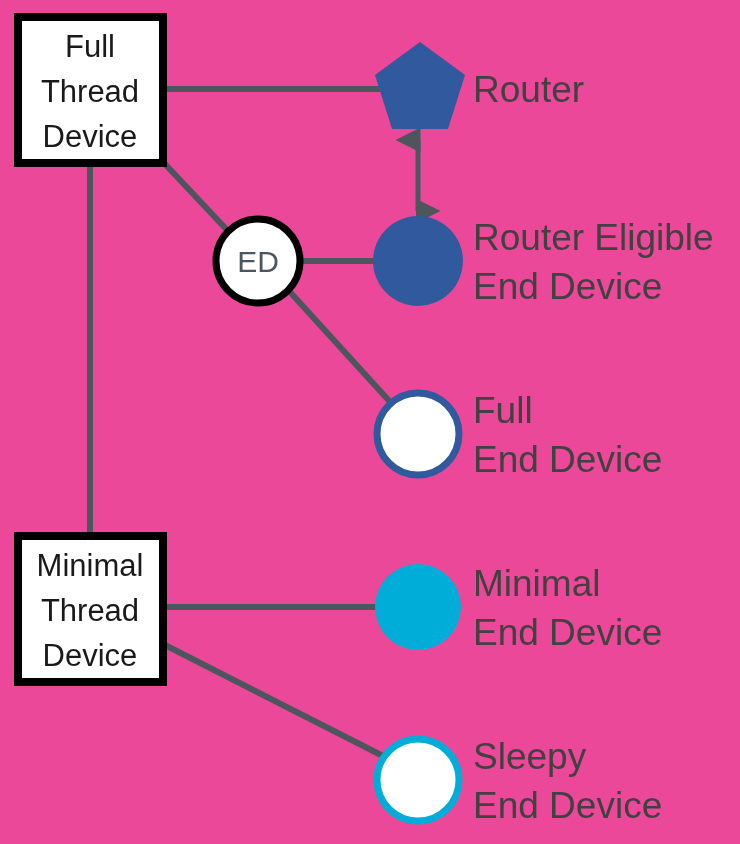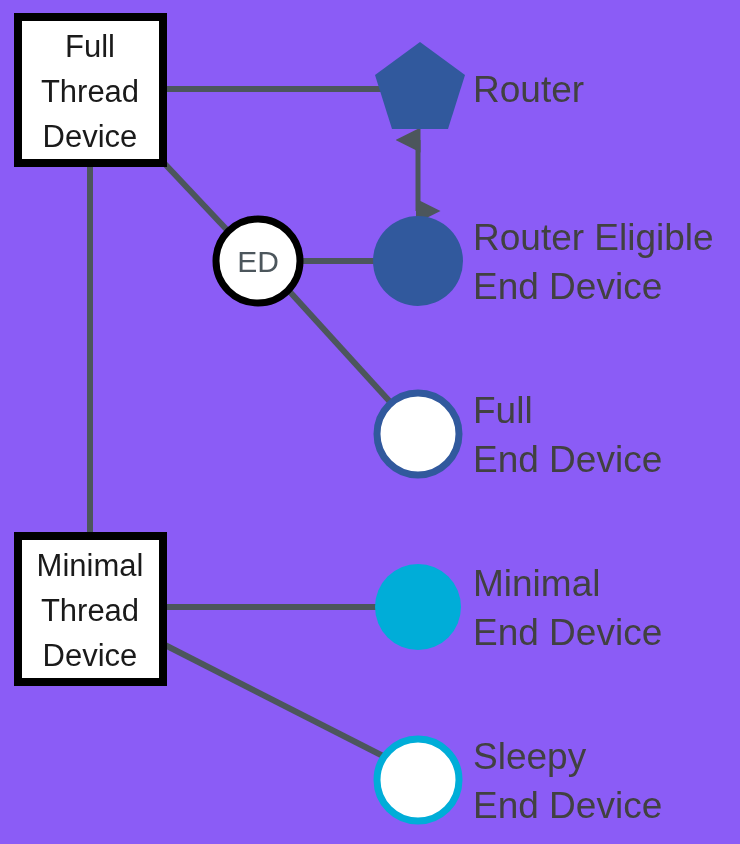--- a/index.html
+++ b/index.html
@@ -10,21 +10,21 @@
   body {
     width: 740px;
     height: 844px;
     font-family: "Liberation Sans", sans-serif;
     overflow: hidden;
   }
   #diagram-root {
     position: relative;
     width: 740px;
     height: 844px;
-    background: #8b5cf6;
+    background: #ec4899;
   }
   #diagram-svg {
     position: absolute;
     left: 0;
     top: 0;
     width: 740px;
     height: 844px;
     display: block;
   }
   .node-box-text {

